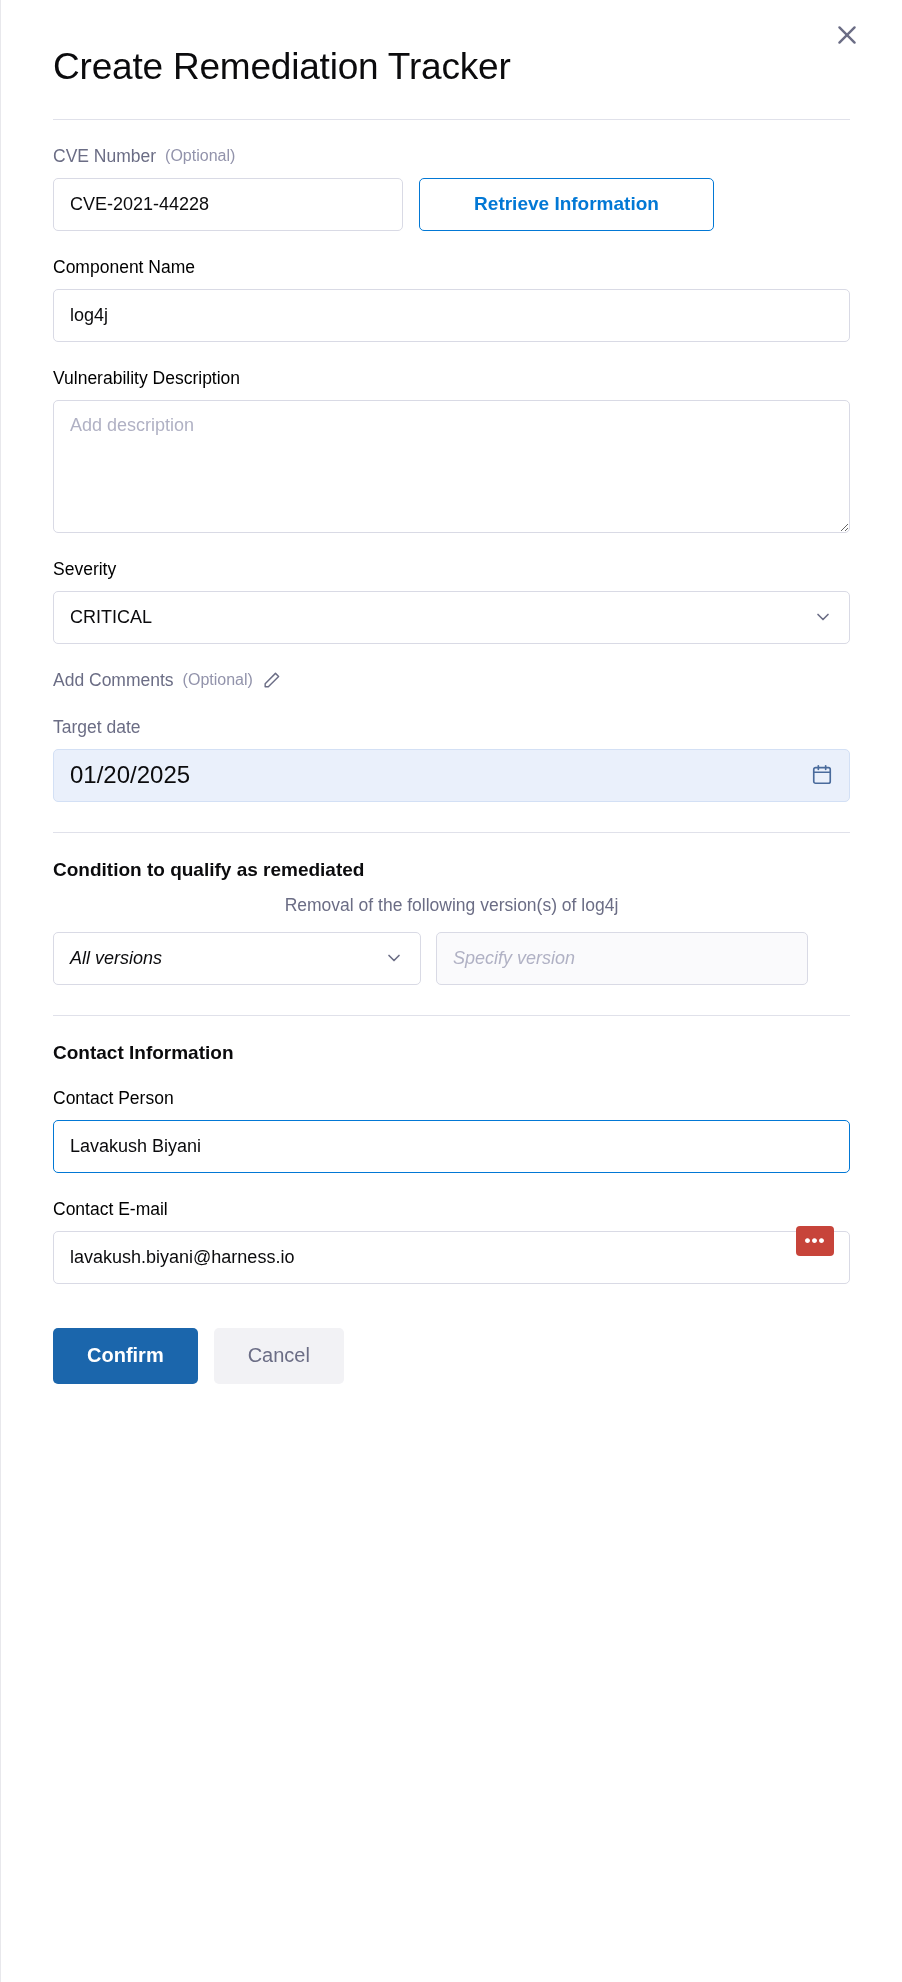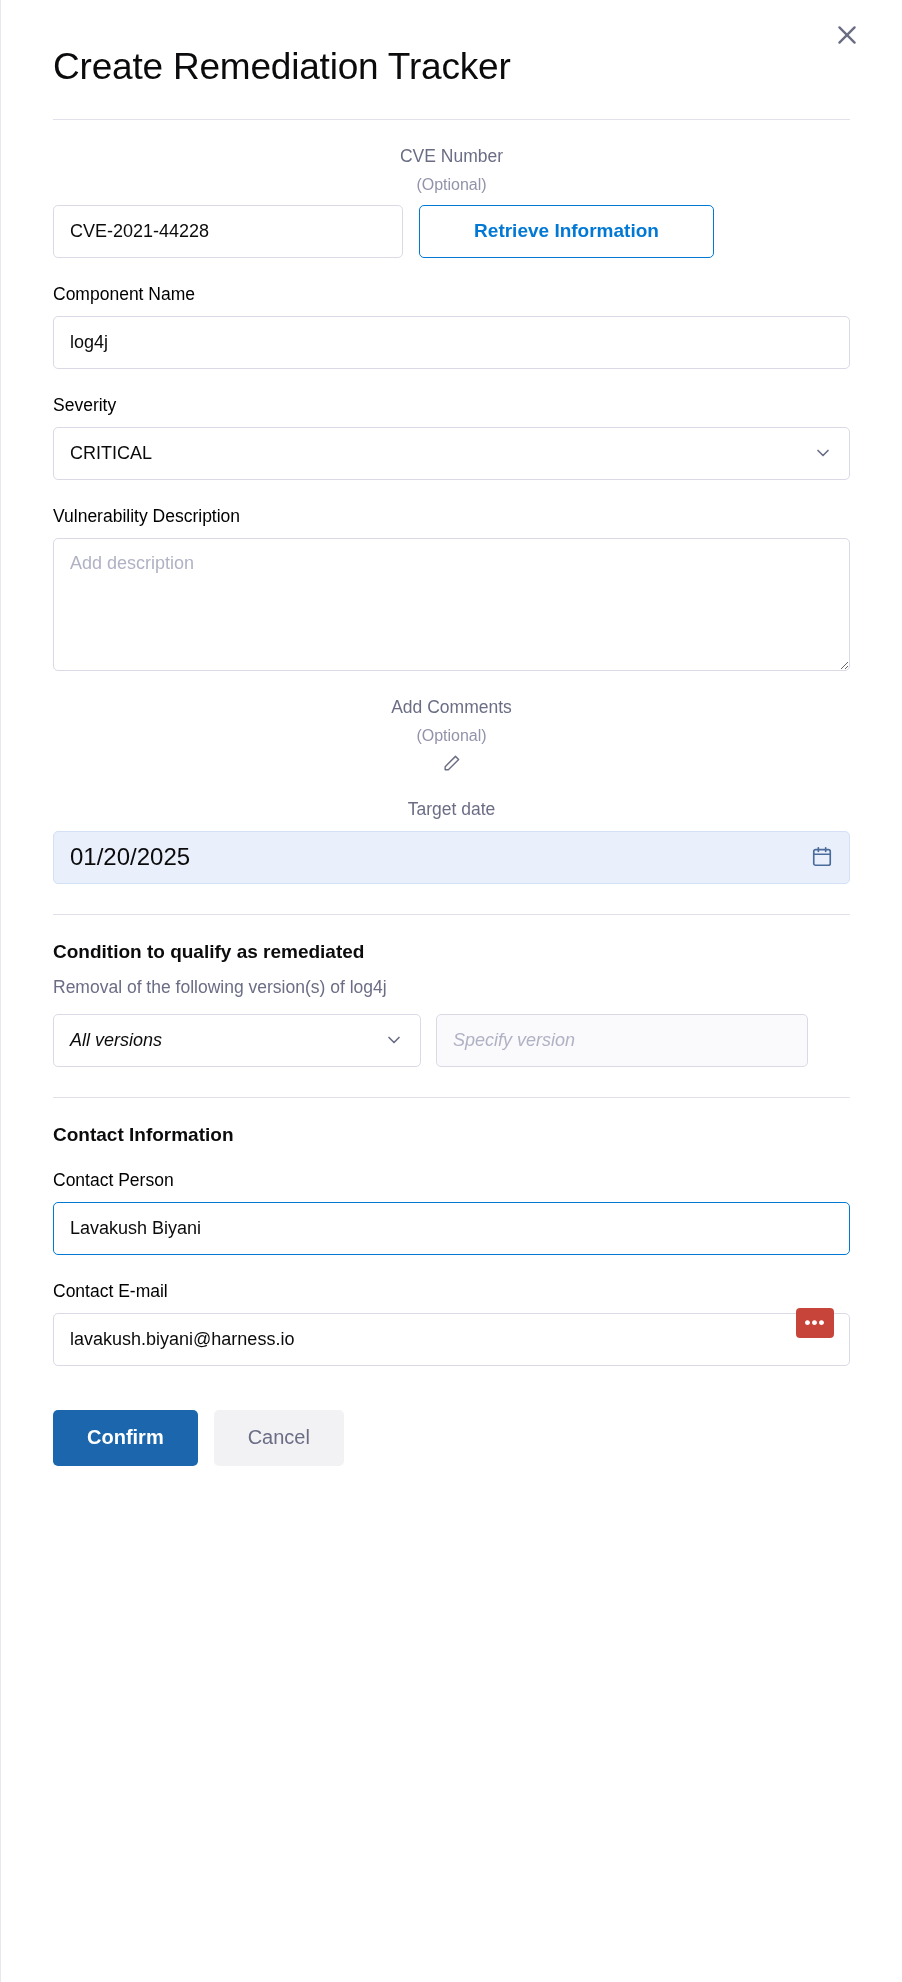--- a/index.html
+++ b/index.html
@@ -67,21 +67,21 @@
   }
 
   .field-label {
     font-size: 17.5px;
     color: #000000;
     margin-bottom: 11px;
     display: flex;
     align-items: center;
     gap: 9px;
   }
-  .field-label.muted { color: #6b6d85; flex-direction: column; }
+  .field-label.muted { color: #6b6d85; }
   .field-label .optional {
     color: #9293ab;
     font-size: 16px;
   }
   .field-label .pencil {
     color: #6b6d85;
     display: inline-flex;
     align-items: center;
   }
 
@@ -179,20 +179,21 @@
   .section-title {
     font-size: 19px;
     font-weight: bold;
     color: #0b0b0d;
     margin: 0 0 14px 0;
   }
   .section-sub {
     font-size: 17.5px;
     color: #6b6d85;
     margin: 0 0 16px 0;
+    text-align: center;
   }
 
   .two-col {
     display: flex;
     gap: 15px;
     margin-bottom: 0;
     font-style: italic;
   }
   .two-col .select { width: 368px; }
   .two-col .input { width: 372px; background: #fafafc; }
@@ -279,34 +280,34 @@
       <div class="input cve-input">CVE-2021-44228</div>
       <div class="retrieve-btn">Retrieve Information</div>
     </div>
 
     <div class="block">
       <div class="field-label">Component Name</div>
       <div class="input">log4j</div>
     </div>
 
     <div class="block">
+      <div class="field-label">Vulnerability Description</div>
+      <textarea class="textarea" placeholder="Add description" style=""></textarea>
+    </div>
+
+    <div class="block">
       <div class="field-label">Severity</div>
       <div class="select">
         <span>CRITICAL</span>
         <span class="chev">
           <svg width="20" height="20" viewBox="0 0 24 24" fill="none" stroke="currentColor" stroke-width="2" stroke-linecap="round" stroke-linejoin="round">
               <polyline points="6 9 12 15 18 9"></polyline>
             </svg>
         </span>
       </div>
-    </div>
-
-    <div class="block">
-      <div class="field-label">Vulnerability Description</div>
-      <textarea class="textarea" placeholder="Add description" style=""></textarea>
     </div>
 
     <div class="field-label muted" style="margin-bottom:26px;">
       <span>Add Comments</span>
       <span class="optional">(Optional)</span>
       <span class="pencil">
         <svg width="19" height="19" viewBox="0 0 24 24" fill="none" stroke="currentColor" stroke-width="1.8" stroke-linecap="round" stroke-linejoin="round">
             <path d="M17 3l4 4L8 20H4v-4L17 3z"></path>
           </svg>
       </span>

